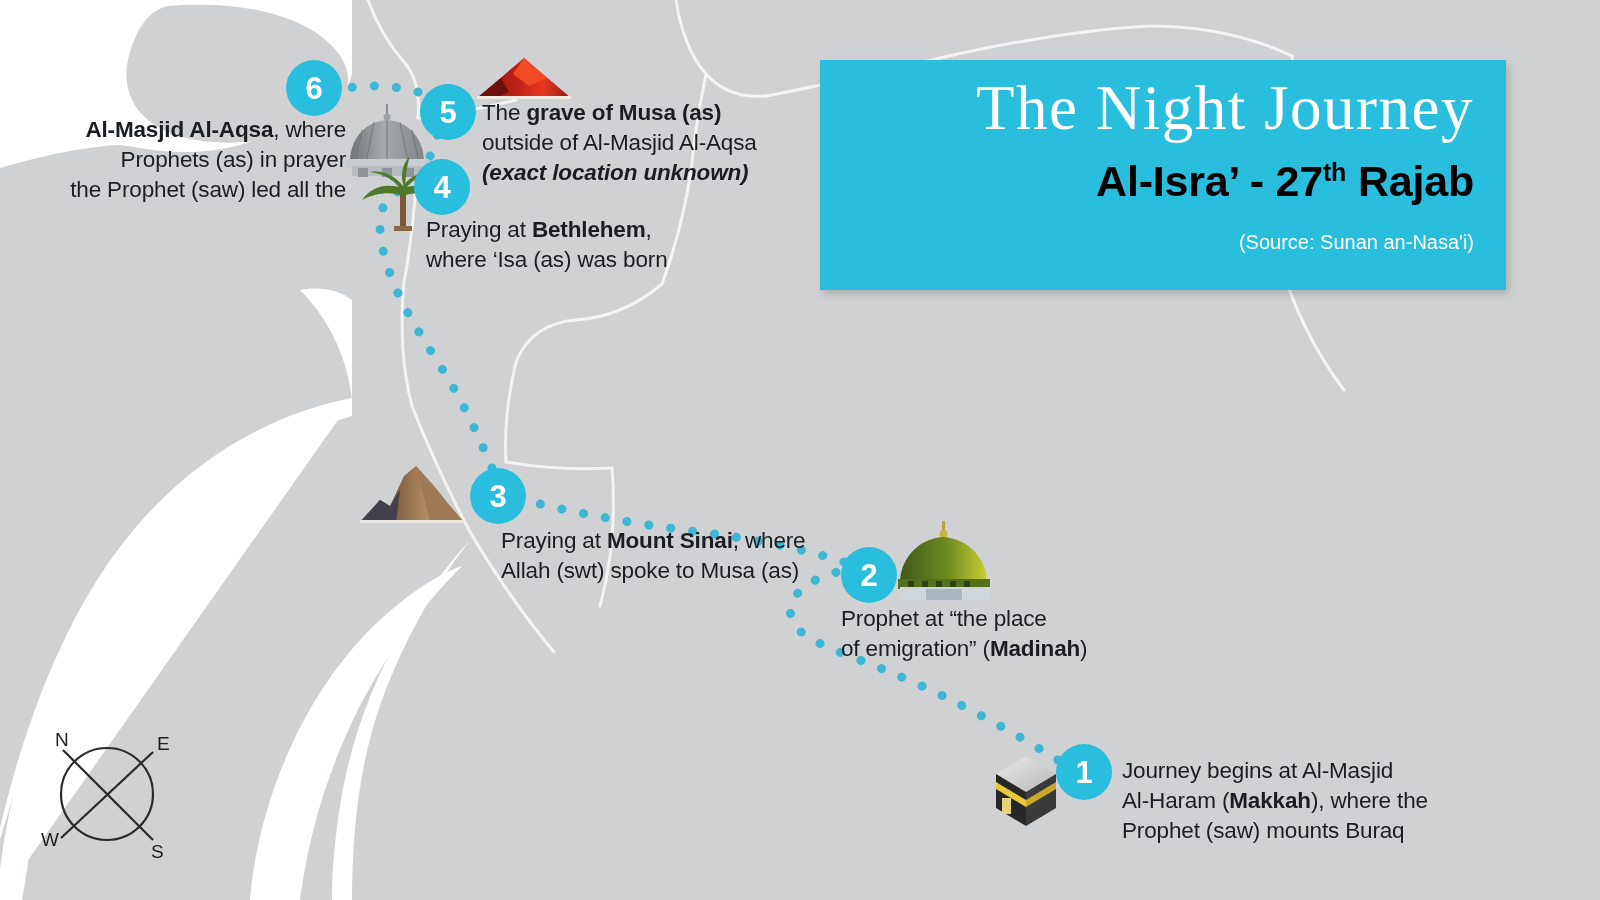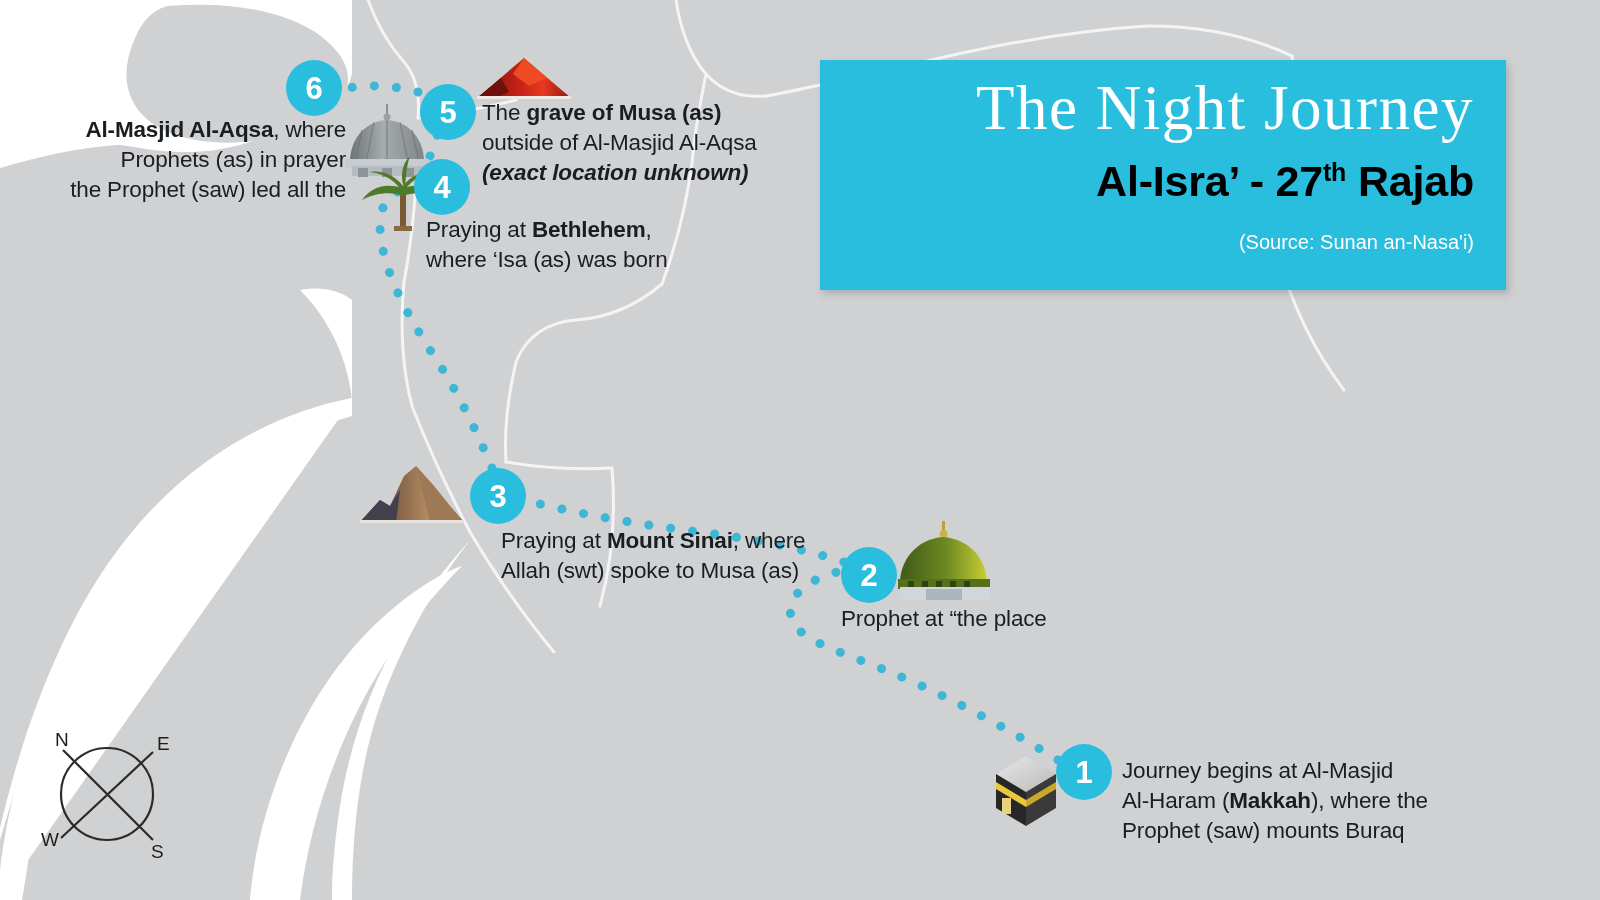--- a/index.html
+++ b/index.html
@@ -337,20 +337,21 @@
   <div class="marker m5">5</div>
   <div class="marker m6">6</div>
 
   <div class="note n1">
       <div><span>Journey begins at Al-Masjid</span></div>
       <div><span>Al-Haram (</span><b>Makkah</b><span>), where the</span></div>
       <div><span>Prophet (saw) mounts Buraq</span></div>
     </div>
   <div class="note n2">
       <div><span>Prophet at “the place</span></div>
+      <div><span>of emigration” (</span><b>Madinah</b><span>)</span></div>
     </div>
   <div class="note n3">
       <div><span>Praying at </span><b>Mount Sinai</b><span>, where</span></div>
       <div><span>Allah (swt) spoke to Musa (as)</span></div>
     </div>
   <div class="note n4">
       <div><span>Praying at </span><b>Bethlehem</b><span>,</span></div>
       <div><span>where ‘Isa (as) was born</span></div>
     </div>
   <div class="note n5">

